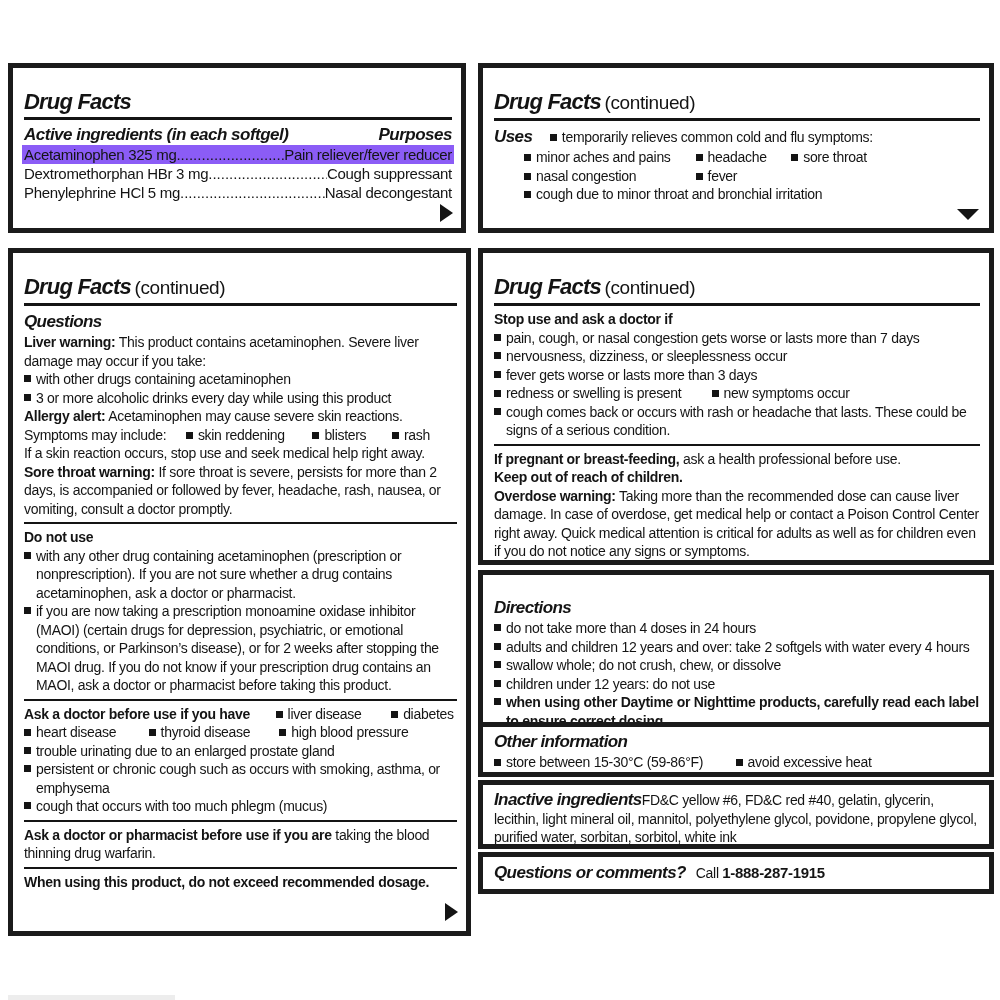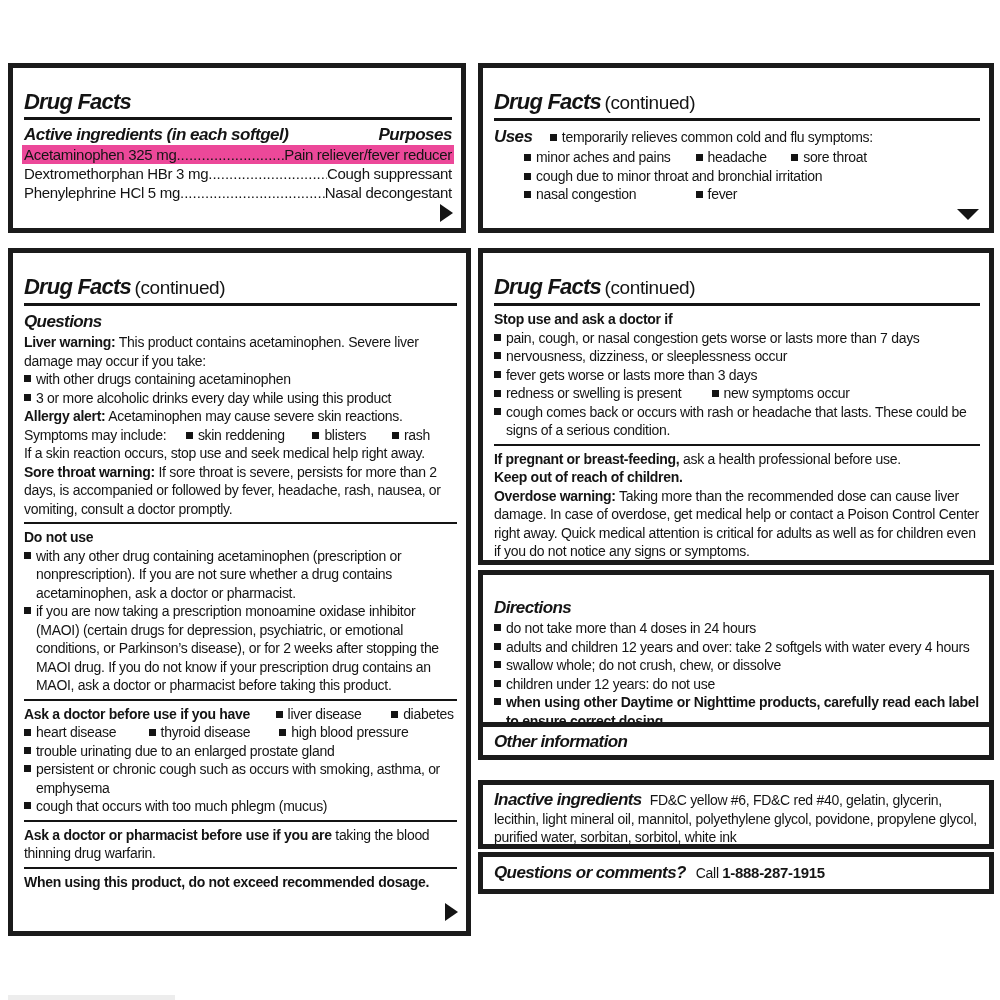--- a/index.html
+++ b/index.html
@@ -50,21 +50,21 @@
 </head>
 <body>
 
 <div class="panel" style="left:8px; top:63px; width:458px; height:170px;">
   <div class="title">Drug Facts</div>
   <div class="title-rule"></div>
   <div class="ai-head">
     <span>Active ingredients (in each softgel)</span>
     <span>Purposes</span>
   </div>
-  <div class="ai-row hl" style="background: #ec4899;">
+  <div class="ai-row hl" style="background: #8b5cf6;">
     <span>Acetaminophen 325 mg</span>
     <span class="leader">........................................................................................................................</span>
     <span>Pain reliever/fever reducer</span>
   </div>
   <div class="ai-row">
     <span>Dextromethorphan HBr 3 mg</span>
     <span class="leader">........................................................................................................................</span>
     <span>Cough suppressant</span>
   </div>
   <div class="ai-row">
@@ -84,25 +84,25 @@
   <div>
     <span class="h2" style="margin-right:14px;">Uses</span>
     <span class="sq"></span><span>temporarily relieves common cold and flu symptoms:</span>
   </div>
   <div class="uses-line">
     <span class="item c1"><span class="sq"></span><span>minor aches and pains</span></span>
     <span class="item c2"><span class="sq"></span><span>headache</span></span>
     <span class="item"><span class="sq"></span><span>sore throat</span></span>
   </div>
   <div class="uses-line">
-    <span class="item"><span class="sq"></span><span>cough due to minor throat and bronchial irritation</span></span>
-  </div>
-  <div class="uses-line">
     <span class="item c1"><span class="sq"></span><span>nasal congestion</span></span>
     <span class="item"><span class="sq"></span><span>fever</span></span>
+  </div>
+  <div class="uses-line">
+    <span class="item"><span class="sq"></span><span>cough due to minor throat and bronchial irritation</span></span>
   </div>
   <div class="arr-down" style="right:10px; bottom:8px;"></div>
 </div>
 
 <div class="panel" style="left:8px; top:248px; width:463px; height:688px;">
   <div>
     <span class="title">Drug Facts</span>
     <span class="title cont">(continued)</span>
   </div>
   <div class="title-rule"></div>
@@ -239,31 +239,31 @@
   <div class="b">
       <span class="sq"></span>
       <span class="t">children under 12 years: do not use</span>
     </div>
   <div class="b bld">
       <span class="sq"></span>
       <span class="t">when using other Daytime or Nighttime products, carefully read each label to ensure correct dosing</span>
     </div>
 </div>
 
-<div class="panel" style="left:478px; top:722px; width:516px; height:38px; padding-top:3px;">
+<div class="panel" style="left:478px; top:722px; width:516px; height:55px; padding-top:3px;">
   <div class="h2">Other information</div>
   <div>
     <span class="item" style="display:inline-block; width:238px;"><span class="sq"></span><span>store between 15-30°C (59-86°F)</span></span>
     <span class="item"><span class="sq"></span><span>avoid excessive heat</span></span>
   </div>
 </div>
 
 <div class="panel" style="left:478px; top:780px; width:516px; height:69px; padding-top:3px;">
   <div class="inactive-par">
-    <span class="h2" style="margin-right:8px;font-style:italic;">Inactive ingredients</span><span>FD&amp;C yellow #6, FD&amp;C red #40, gelatin, glycerin, lecithin, light mineral oil, mannitol, polyethylene glycol, povidone, propylene glycol, purified water, sorbitan, sorbitol, white ink</span>
+    <span class="h2" style="margin-right:0;font-style:italic;">Inactive ingredients</span><span>FD&amp;C yellow #6, FD&amp;C red #40, gelatin, glycerin, lecithin, light mineral oil, mannitol, polyethylene glycol, povidone, propylene glycol, purified water, sorbitan, sorbitol, white ink</span>
   </div>
 </div>
 
 <div class="panel" style="left:478px; top:852px; width:516px; height:42px; padding-top:4px;">
   <div class="qline">
     <span class="h2" style="margin-right:10px;">Questions or comments?</span><span>Call</span>
     <span class="bld" style="font-size:15px;">1-888-287-1915</span>
   </div>
 </div>
 

